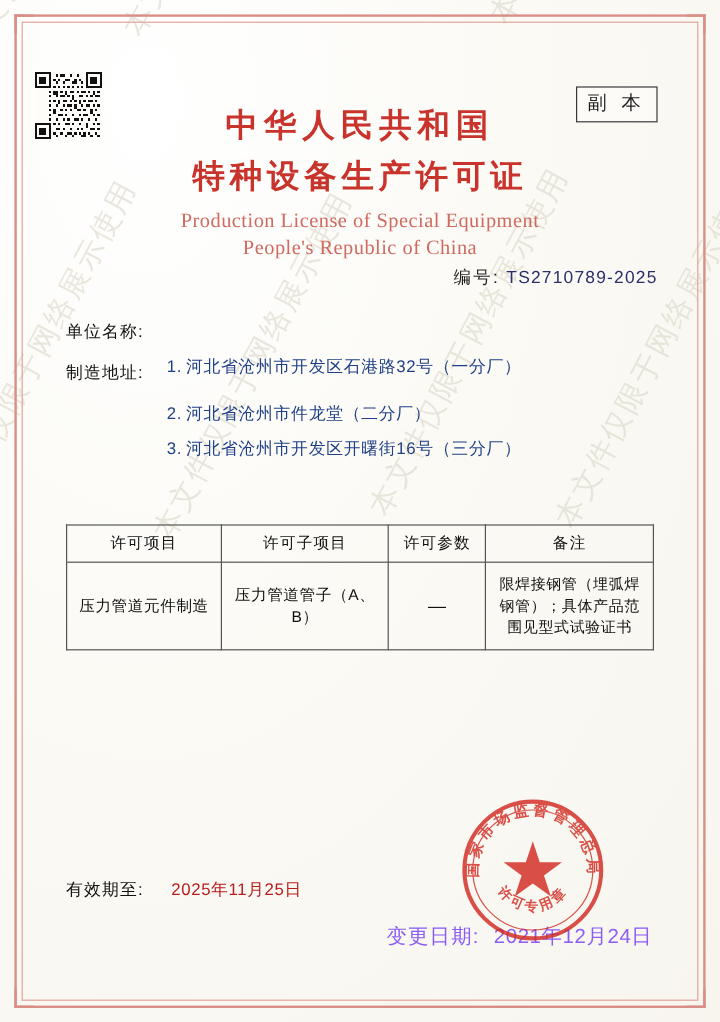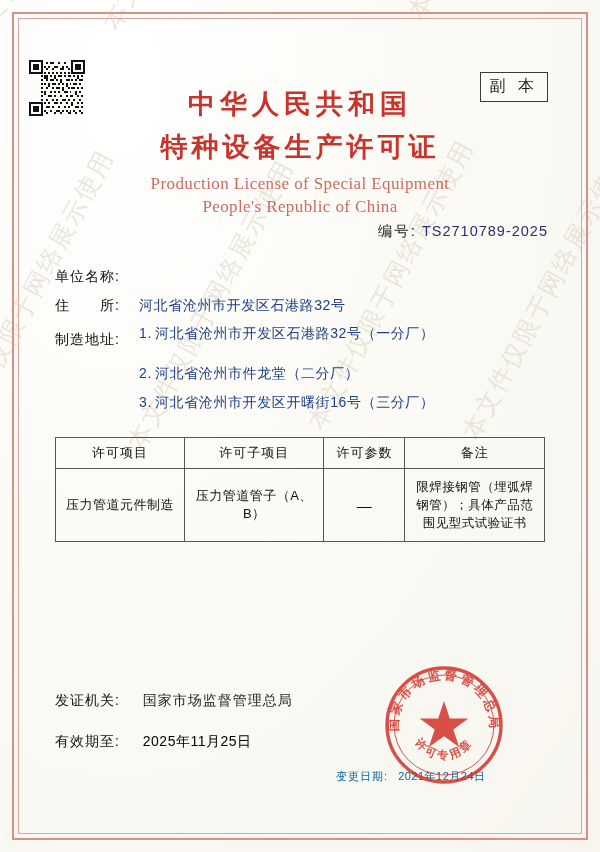--- a/index.html
+++ b/index.html
@@ -255,38 +255,38 @@
   #issuer .v { color: #1f1f1f; margin-left: 18px; letter-spacing: 1px; }
 
   #valid {
     position: absolute;
     left: 55px;
     top: 733px;
     font-size: 14px;
     color: #111;
     letter-spacing: 1px;
   }
-  #valid .v { color: #000000; margin-left: 18px; letter-spacing: .5px; }
+  #valid .v { color: #b91c1c; margin-left: 18px; letter-spacing: .5px; }
 
   #issue-date {
     position: absolute;
     left: 322px;
     top: 735px;
     font-size: 13.5px;
     color: #111;
     letter-spacing: 1px;
   }
   #issue-date .v { margin-left: 6px; letter-spacing: .5px; }
 
   #change-date {
     position: absolute;
-    left: 336px;
+    left: 322px;
     top: 769px;
-    font-size: 11px;
-    color: #0369a1;
+    font-size: 17px;
+    color: #8b5cf6;
     letter-spacing: 1px;
   }
   #change-date .v { margin-left: 6px; letter-spacing: .5px; }
 
   
   #seal {
     position: absolute;
     left: 382px;
     top: 663px;
     width: 124px;
@@ -475,24 +475,20 @@
   <div id="cert-no">
     <span class="lbl">编号:</span>
     <span>TS2710789-2025</span>
   </div>
 
   <div id="fields">
     <div class="frow">
       <div class="flabel">单位名称:</div>
     </div>
     <div class="frow">
-      <div class="flabel spaced">住　　所:</div>
-      <div class="fvalue">河北省沧州市开发区石港路32号</div>
-    </div>
-    <div class="frow">
       <div class="flabel">制造地址:</div>
       <div class="addr-item addr-first">
         <span class="num">1.</span>
         <span>河北省沧州市开发区石港路32号（一分厂）</span>
       </div>
     </div>
     <div class="addr-list">
       <div class="addr-item">
         <span class="num">2.</span>
         <span>河北省沧州市件龙堂（二分厂）</span>
@@ -517,24 +513,20 @@
     <tbody>
       <tr>
         <td>压力管道元件制造</td>
         <td>压力管道管子（A、B）</td>
         <td class="dash">—</td>
         <td class="note-cell">限焊接钢管（埋弧焊钢管）；具体产品范围见型式试验证书</td>
       </tr>
     </tbody>
   </table>
 
-  <div id="issuer">
-    <span>发证机关:</span>
-    <span class="v">国家市场监督管理总局</span>
-  </div>
 
   <div id="valid">
     <span>有效期至:</span>
     <span class="v">2025年11月25日</span>
   </div>
 
 
   <div id="change-date">
     <span>变更日期:</span>
     <span class="v">2021年12月24日</span>

